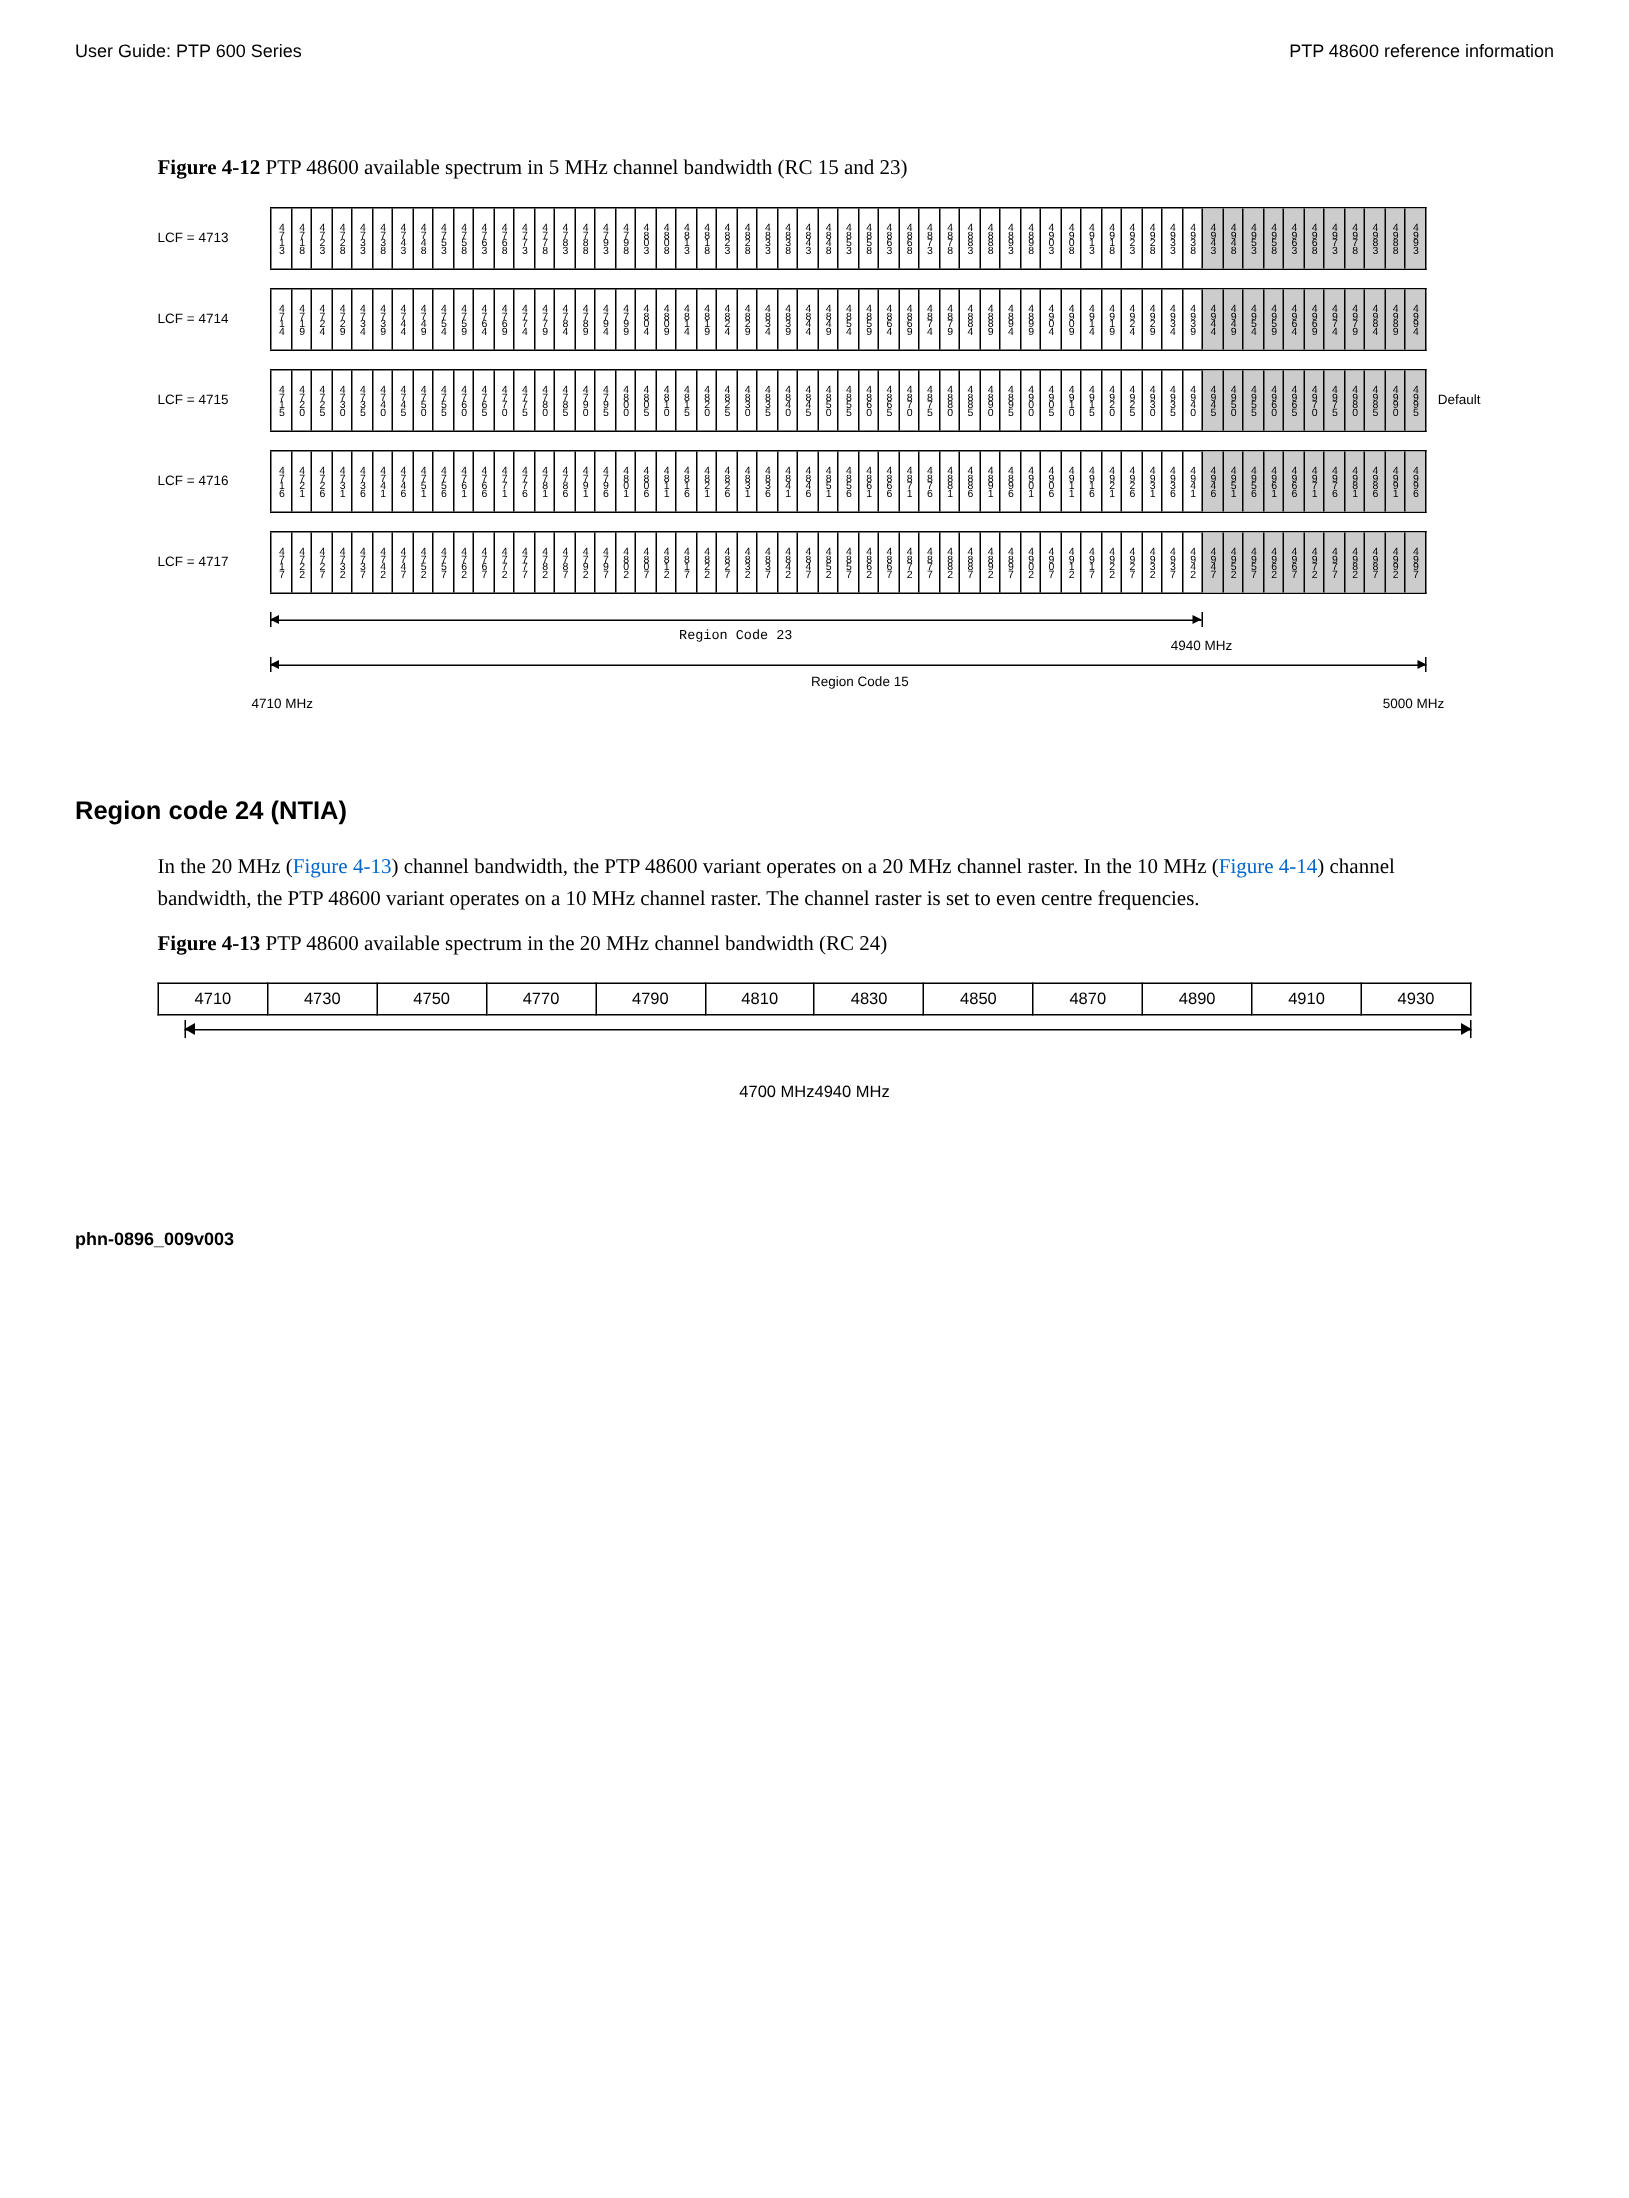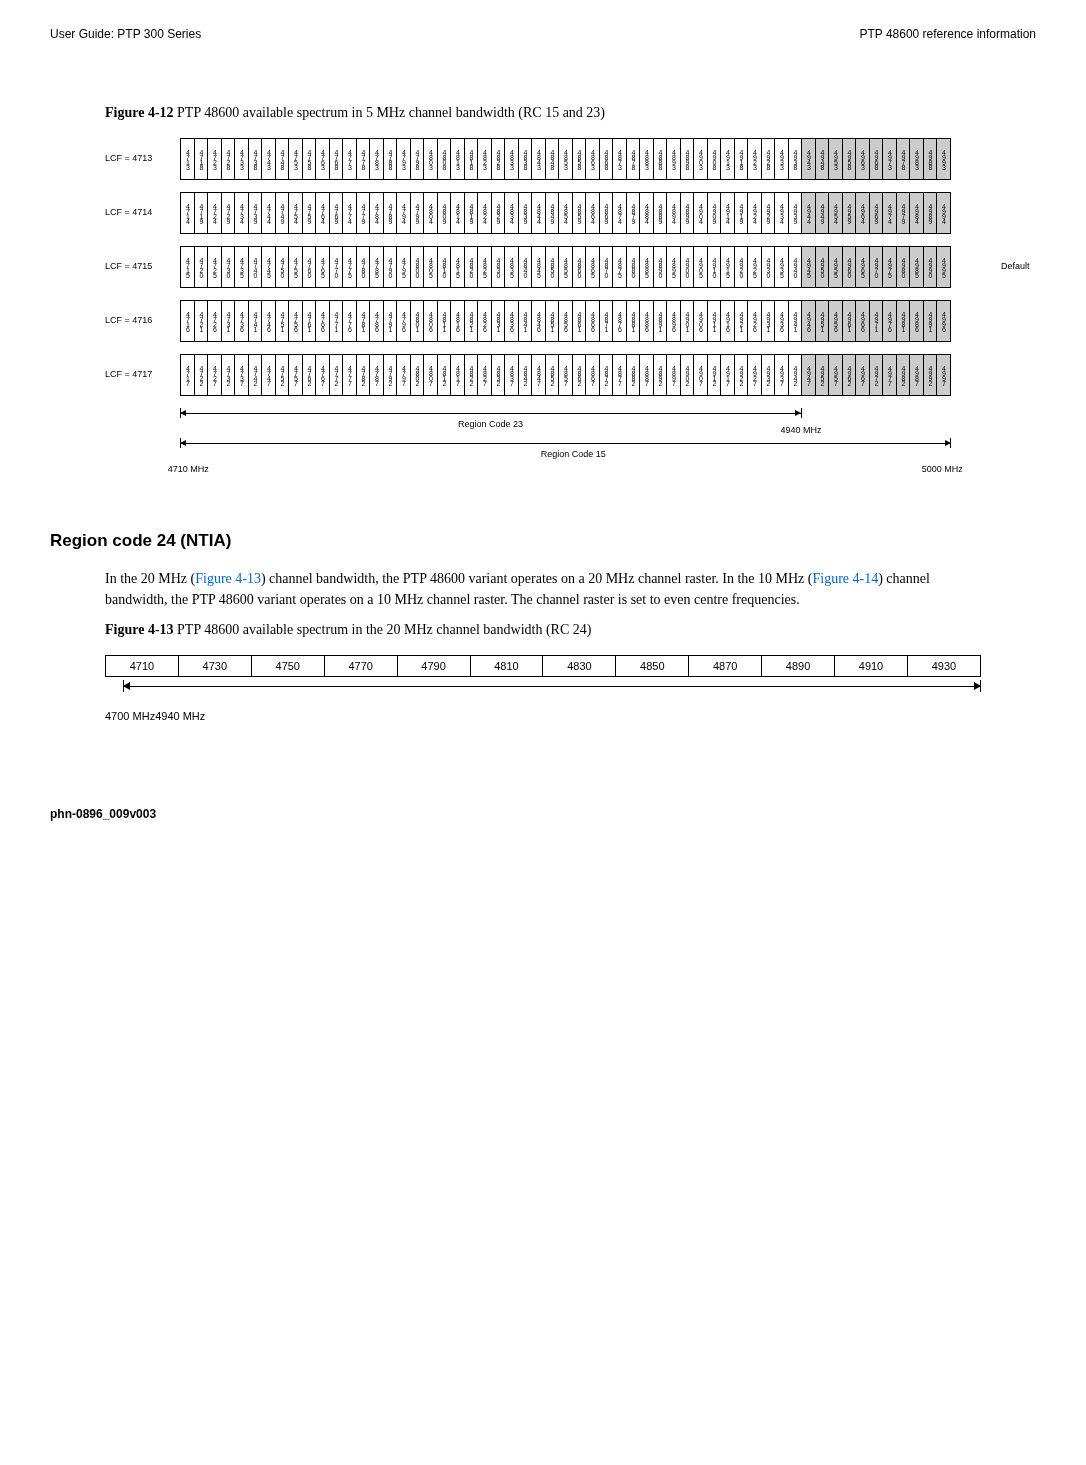--- a/index.html
+++ b/index.html
@@ -38,22 +38,22 @@
     margin: 12px 0;
   }
   .row-label {
     width: 75px;
     font-size: 9px;
     flex-shrink: 0;
   }
   .row-label-right {
     width: 55px;
     font-size: 9px;
-    text-align: right;
-    padding-left: 24px;
+    text-align: left;
+    padding-left: 8px;
     flex-shrink: 0;
   }
   .channel-strip {
     display: flex;
     border: 1px solid #000;
     border-left: none;
   }
   .channel-box {
     border-left: 1px solid #000;
     width: 13.5px;
@@ -163,39 +163,39 @@
   .fig413-arrow .line::after { right: 0; border-left: 7px solid #000; }
   .fig413-arrow .tk {
     position: absolute;
     width: 1px;
     height: 12px;
     background: #000;
     top: -1px;
   }
   .fig413-labels {
     display: flex;
-    justify-content: flex-start;
+    justify-content: center;
     font-size: 11px;
-    margin-top: 2px;
+    margin-top: 14px;
   }
   .footer {
     position: relative;
     margin-top: 80px;
     font-family: Arial, sans-serif;
     font-size: 12px;
   }
   .footer-row1 { margin-bottom: 4px; font-weight: bold; }
   .footer-row2 { display: flex; justify-content: space-between; align-items: baseline; }
   .footer-center { font-weight: bold; font-size: 14px; }
 </style>
 </head>
 <body>
 
 <div class="header">
-  <span>User Guide: PTP 300 Series</span>
+  <span>User Guide: PTP 600 Series</span>
   <span>PTP 48600 reference information</span>
 </div>
 
 <div class="content">
 
   <p class="figure-caption">
     <span class="fignum">Figure 4-12</span><span>  PTP 48600 available spectrum in 5 MHz channel bandwidth (RC 15 and 23)</span>
   </p>
 
   <div class="chart-container" id="chart412">
@@ -511,21 +511,21 @@
           <div class="channel-box shaded">4987</div>
           <div class="channel-box shaded">4992</div>
           <div class="channel-box shaded">4997</div>
         </div>
         <div class="row-label-right"></div>
       </div>
       <div class="axis-row">
         <div class="row-label"></div>
         <div class="axis-container" style="width: 770.5px;">
           <div class="arrow-line" style="left: 0px; width: 621px; top: 5px;"></div>
-          <div class="axis-text" style="left: 310.5px; top: 10px;">Region Code 23</div>
+          <div class="axis-text" style="left: 310.5px; top: 10px; font-family: Liberation Mono, monospace;">Region Code 23</div>
           <div class="axis-text" style="left: 621px; top: 16px;">4940 MHz</div>
           <div class="tick" style="left: 0px; top: 0px;"></div>
           <div class="tick" style="left: 621px; top: 0px;"></div>
           <div class="arrow-line" style="left: 0px; width: 770.5px; top: 35px;"></div>
           <div class="axis-text" style="left: 385.25px; top: 40px; padding-left: 16px;">Region Code 15</div>
           <div class="tick" style="left: 0px; top: 30px;"></div>
           <div class="tick" style="left: 769.5px; top: 30px;"></div>
           <div class="axis-text" style="left: 0px; top: 55px; transform: translateX(-30%);">4710 MHz</div>
           <div class="axis-text" style="left: 770.5px; top: 55px; transform: translateX(-70%);">5000 MHz</div>
         </div>

